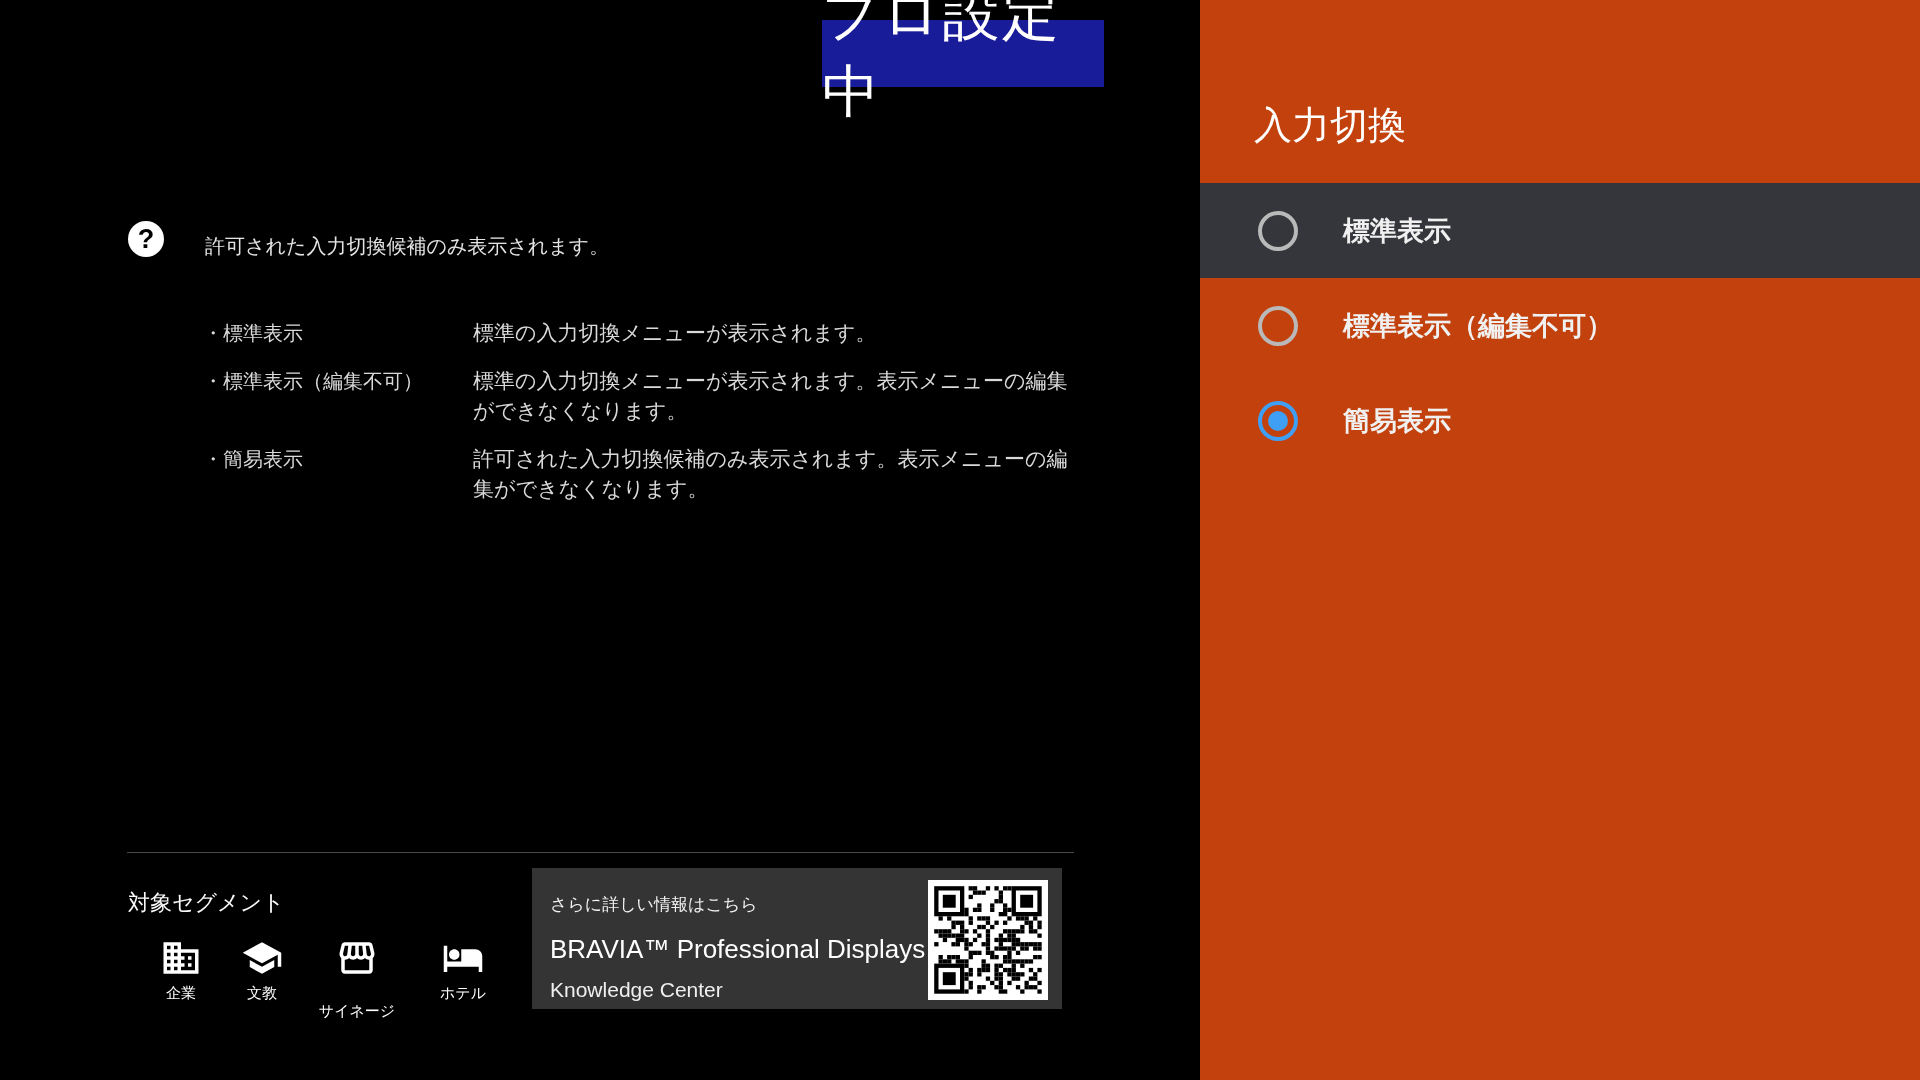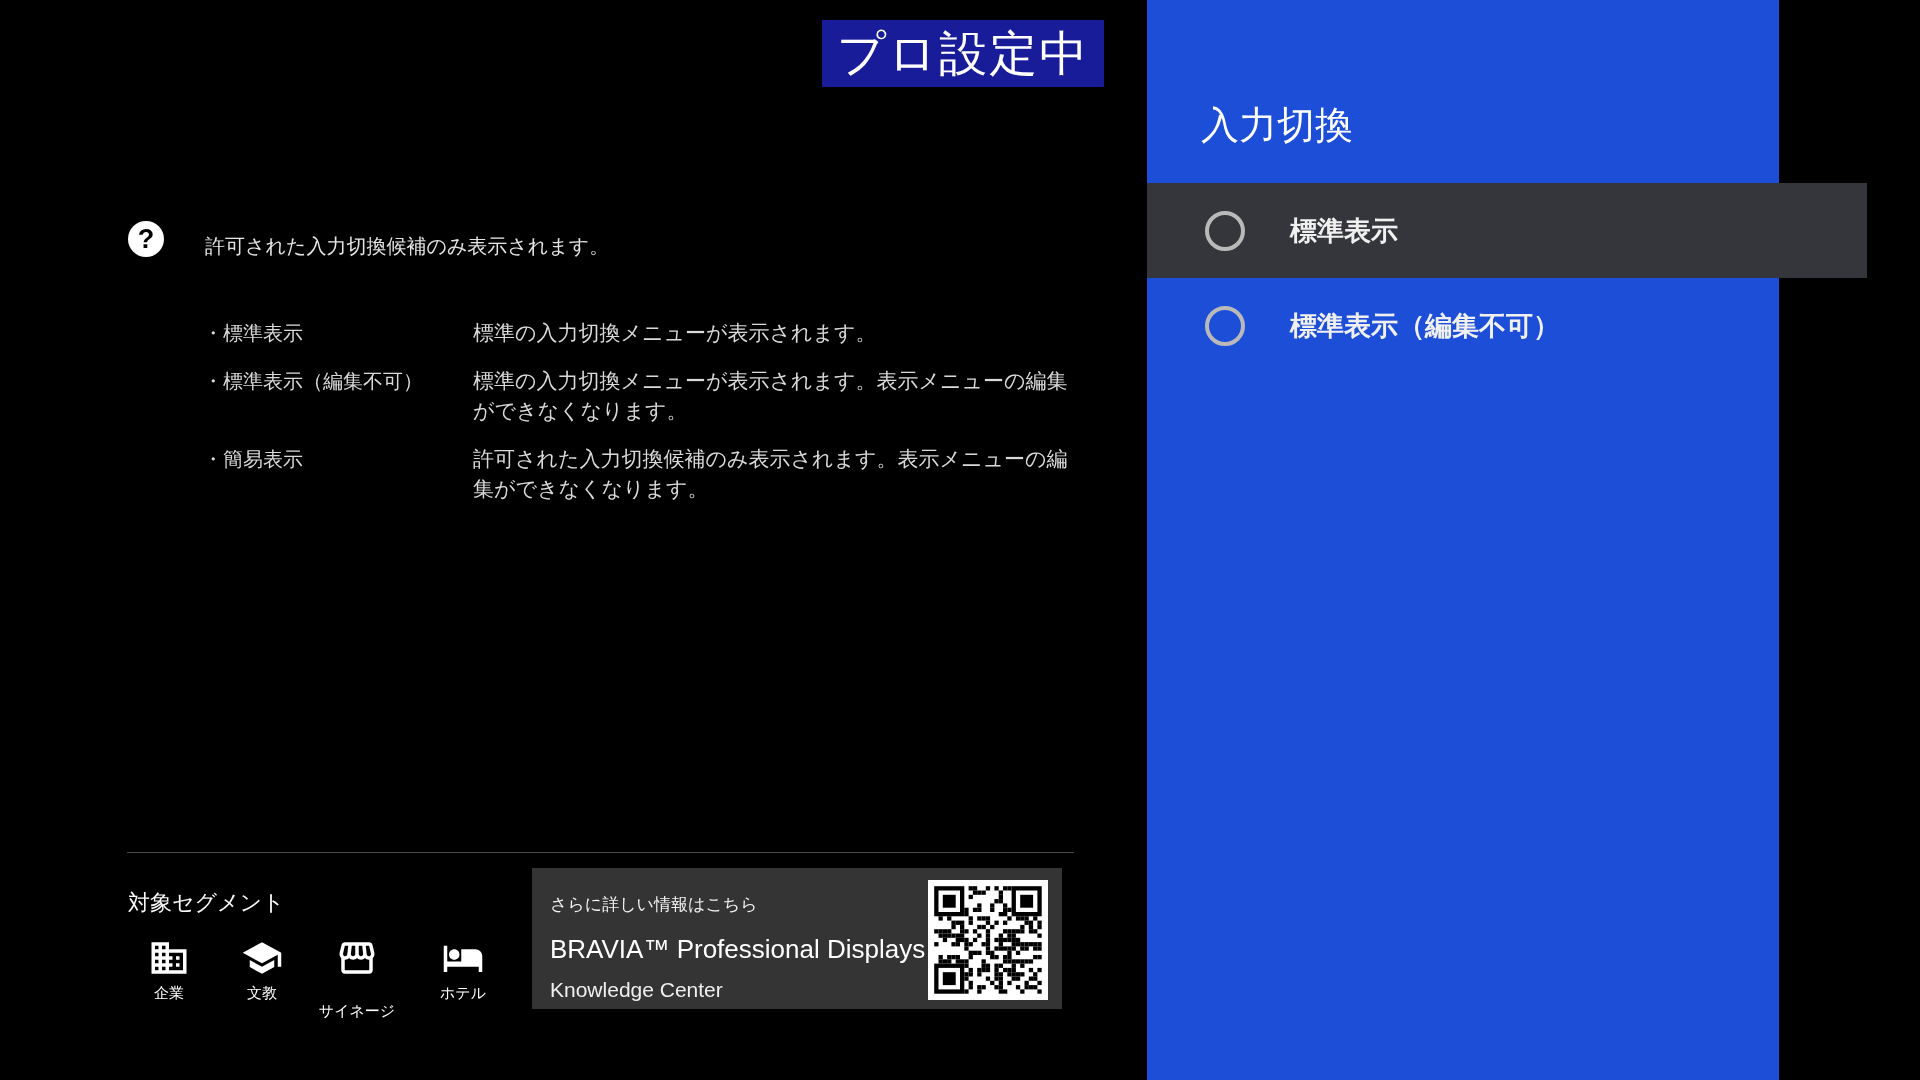--- a/index.html
+++ b/index.html
@@ -2,21 +2,21 @@
 <html><head>
 <meta charset="utf-8">
 <style>
   html,body{margin:0;padding:0;background:#000;}
   *{box-sizing:border-box;}
   body{font-family:"Liberation Sans","DejaVu Sans",sans-serif;}
   .screen{position:relative;width:1920px;height:1080px;background:#000;overflow:hidden;}
 
   
   .pro-badge{position:absolute;left:822px;top:20px;width:282px;height:67px;
-    background:#191c99;color:#fff;font-size:48px;font-weight:500;
+    background:#191c99;color:#fff;font-size:57px;font-weight:500;
     display:flex;align-items:center;justify-content:center;letter-spacing:2px;}
 
   
   .help-icon{position:absolute;left:128px;top:221px;width:36px;height:36px;border-radius:50%;
     background:#fff;color:#000;display:flex;align-items:center;justify-content:center;
     font-size:27px;font-weight:bold;line-height:1;}
   .help-text{position:absolute;left:205px;top:231px;font-size:20px;color:#e4e4e4;line-height:30px;}
 
   
   .opt-list{position:absolute;left:196px;top:318px;display:flex;flex-direction:column;gap:18px;margin-left:7px;}
@@ -27,31 +27,31 @@
   
   .divider{position:absolute;left:127px;top:852px;width:947px;height:1px;background:#4b4b4b;}
 
   
   .seg-title{position:absolute;left:128px;top:888px;font-size:22px;color:#fafafa;}
   .seg-item{position:absolute;top:936px;width:120px;display:flex;flex-direction:column;
     align-items:center;gap:4px;}
   .seg-item .seg-icon{width:44px;height:44px;display:flex;align-items:center;justify-content:center;}
   .seg-item svg{width:42px;height:42px;fill:#fff;}
   .seg-label{font-size:15px;color:#fff;white-space:nowrap;}
-  .seg-0{left:109px;} .seg-1{left:202px;} .seg-2{left:297px;gap:22px;} .seg-3{left:403px;}
+  .seg-0{left:121px;} .seg-1{left:202px;} .seg-2{left:297px;gap:22px;} .seg-3{left:403px;}
 
   
   .info-box{position:absolute;left:532px;top:868px;width:530px;height:141px;background:#343434;}
   .info-line1{position:absolute;left:18px;top:25px;font-size:17px;color:#f2f2f2;}
   .info-line2{position:absolute;left:18px;top:66px;font-size:26px;font-weight:500;color:#fff;}
   .info-line3{position:absolute;left:18px;top:110px;font-size:21px;color:#efefef;}
   .qr{position:absolute;left:396px;top:12px;width:120px;height:120px;background:#fff;}
 
   
-  .panel{position:absolute;left:1147px;top:0;width:632px;height:1080px;background:#1d4ed8;}
+  .panel{position:absolute;left:1200px;top:0;width:720px;height:1080px;background:#c2410c;}
   .panel-title{position:absolute;left:54px;top:100px;font-size:38px;font-weight:500;color:#fff;}
   .panel-rows{position:absolute;left:0;top:183px;width:720px;font-weight:bold;}
   .panel-row{height:95px;display:flex;align-items:center;padding-left:58px;cursor:pointer;}
   .panel-row.focused{background:#35363b;}
   .radio{width:40px;height:40px;flex:0 0 40px;border-radius:50%;border:4px solid #b9b9b9;
     position:relative;}
   .radio.selected{border-color:#3f9ff4;}
   .radio.selected::after{content:"";position:absolute;left:50%;top:50%;width:20px;height:20px;
     margin:-10px 0 0 -10px;border-radius:50%;background:#3f9ff4;}
   .panel-row-label{margin-left:45px;font-size:27px;color:#f0f0f0;}
@@ -348,16 +348,20 @@
     <div class="panel-title">入力切換</div>
     <div class="panel-rows">
       <div class="panel-row focused">
         <span class="radio"></span>
         <span class="panel-row-label">標準表示</span>
       </div>
       <div class="panel-row">
         <span class="radio"></span>
         <span class="panel-row-label">標準表示（編集不可）</span>
       </div>
+      <div class="panel-row">
+        <span class="radio selected"></span>
+        <span class="panel-row-label">簡易表示</span>
+      </div>
     </div>
   </div>
 
 </div>
 
 </body></html>

